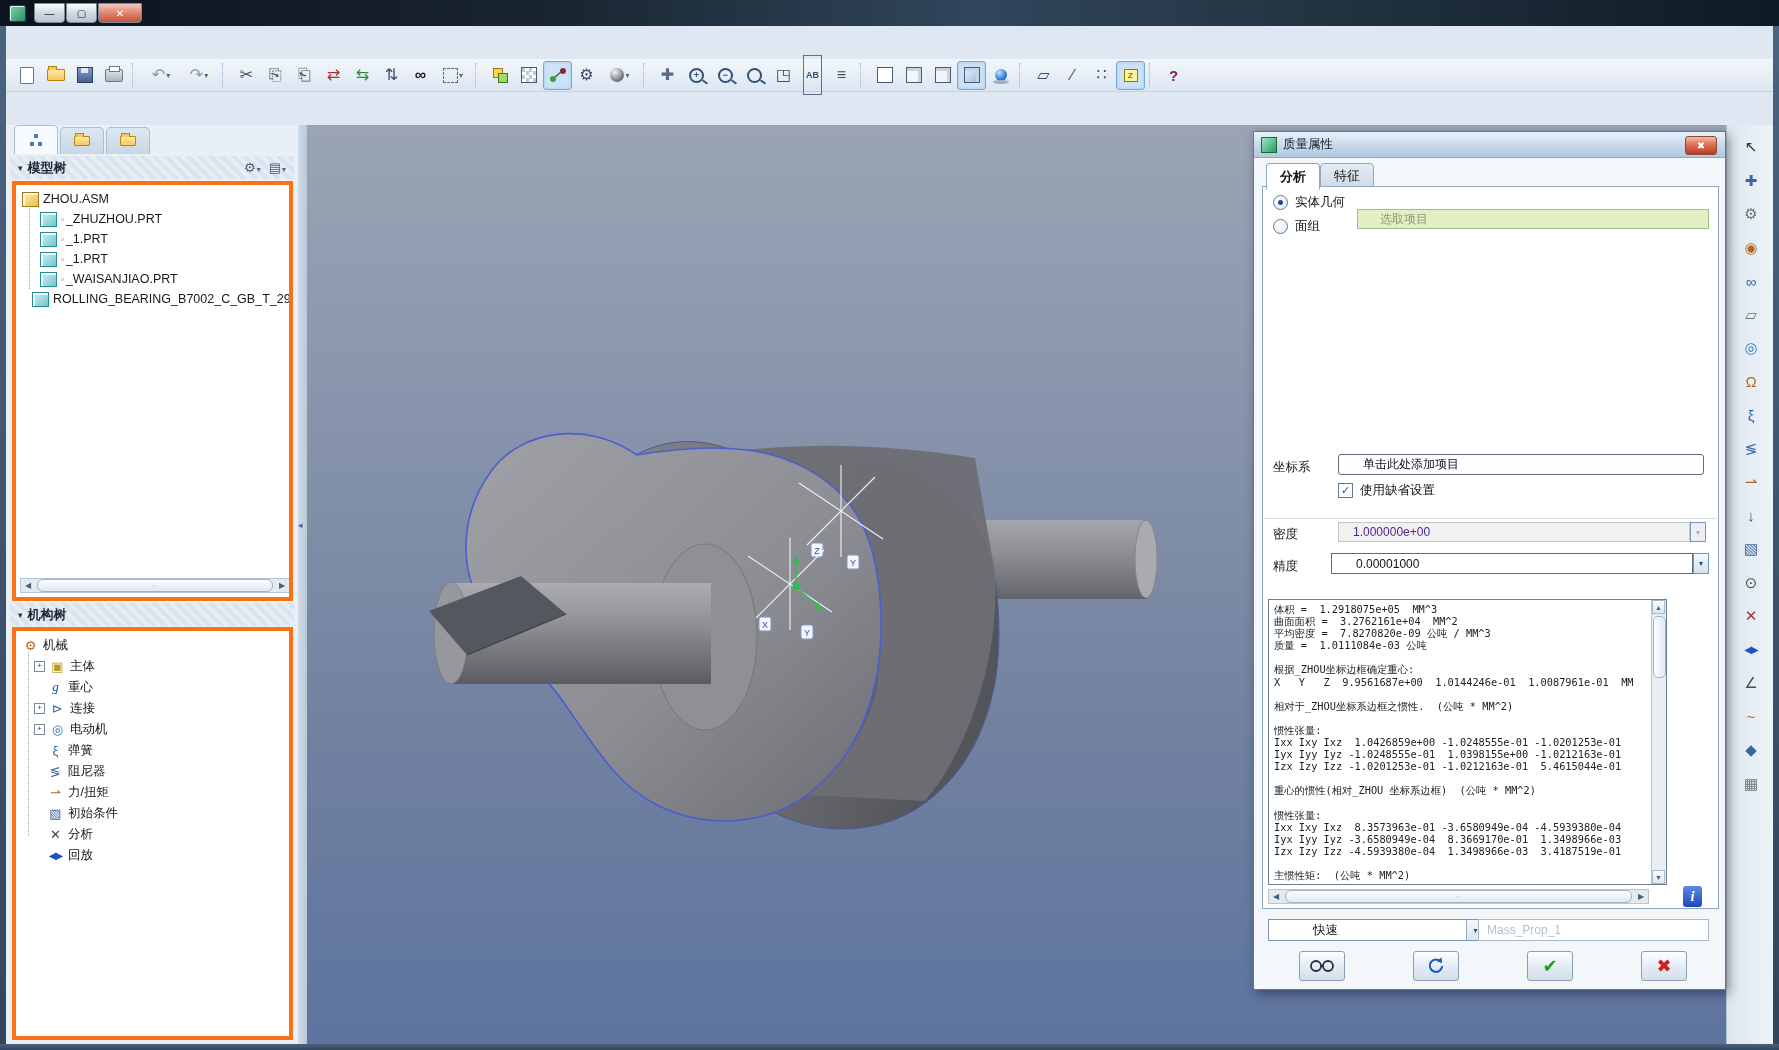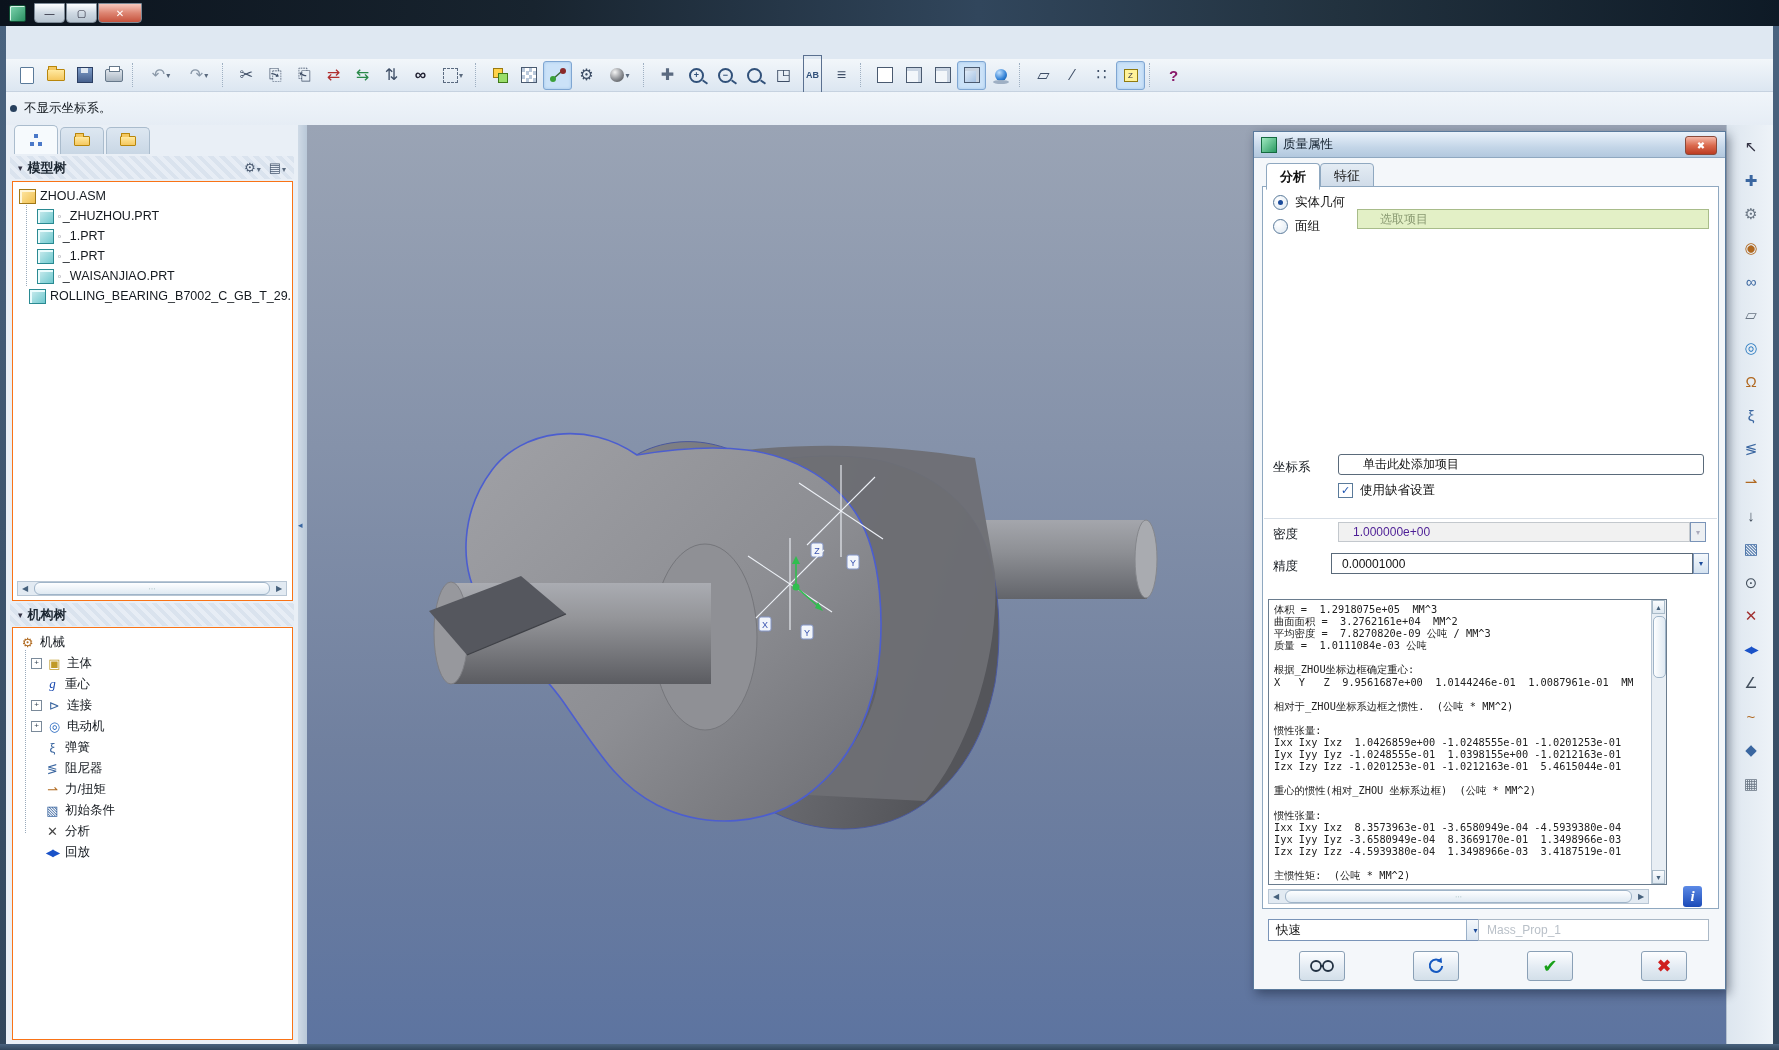--- a/index.html
+++ b/index.html
@@ -72,21 +72,21 @@
     display:flex;align-items:center;justify-content:center;font-size:8px;color:#1a4a9a;}
   
   #leftpanel{position:absolute;left:6px;top:125px;width:292px;height:919px;background:#e9eff6;}
   .ptab{position:absolute;top:2px;height:26px;width:42px;border:1px solid #aabccd;border-bottom:none;
     border-radius:5px 5px 0 0;background:linear-gradient(180deg,#dde7f1,#c9d7e5);display:flex;align-items:center;justify-content:center;}
   .ptab.active{background:#f6fafd;height:28px;top:0;}
   .phead{position:absolute;left:4px;width:284px;height:23px;display:flex;align-items:center;
     background:repeating-linear-gradient(45deg,#e7edf5,#e7edf5 4px,#dae3ee 4px,#dae3ee 8px);
     font-weight:bold;color:#1a2530;font-size:13px;}
   .phead .tri{font-size:9px;margin:0 5px 0 8px;color:#334;}
-  .treebox{position:absolute;left:6px;width:281px;background:#fff;border:1px solid #f97316;box-sizing:border-box;overflow:hidden;}
+  .treebox{position:absolute;left:6px;width:281px;background:#fff;border:4px solid #f97316;box-sizing:border-box;overflow:hidden;}
   .titem{position:absolute;display:flex;align-items:center;height:20px;white-space:nowrap;font-size:12.5px;color:#14191f;}
   .cube3{width:15px;height:13px;margin-right:4px;position:relative;flex:0 0 auto;
     background:linear-gradient(135deg,#cfeef0,#6fc8ce);border:1px solid #2a8a92;box-shadow:inset 2px 2px 0 #eafcfd;}
   .cube3.asm{background:linear-gradient(135deg,#ffe9a8,#f0c050);border-color:#a07818;box-shadow:inset 2px 2px 0 #fff6d8;}
   .featglyph{font-size:8px;color:#556;margin-right:2px;}
   .vline{position:absolute;border-left:1px dotted #9ab;}
   .expander{width:9px;height:9px;border:1px solid #7a8a9a;background:#fff;font-size:8px;line-height:7px;text-align:center;color:#345;margin-right:4px;flex:0 0 auto;}
   .mglyph{width:17px;text-align:center;margin-right:4px;font-size:13px;flex:0 0 auto;}
   .hscroll{position:absolute;height:15px;display:flex;align-items:center;background:#e2eaf2;border:1px solid #b8c6d4;box-sizing:border-box;}
   .harrow{width:14px;height:13px;display:flex;align-items:center;justify-content:center;font-size:8px;color:#46617c;}
@@ -269,32 +269,20 @@
       </div>
     <div class="tbtn pressed">
         <span class="i-csys">Z</span>
       </div>
     <div class="sep"></div>
     <div class="tbtn">
         <span style="font-size:15px;font-weight:bold;color:#8a1a6a;">?</span>
       </div>
   </div>
 
-  <div id="statusrow">
-    <div style="position:absolute;left:10px;top:8px;display:flex;align-items:center;">
-      <span style="width:7px;height:7px;border-radius:50%;background:#27405e;margin-right:7px;"></span>
-      <span style="font-size:12.5px;color:#10161c;">不显示坐标系。</span>
-    </div>
-    <div class="stopicon">✕</div>
-    <div class="personicon">♟</div>
-    <div class="combo" style="position:absolute;left:1475px;top:98px;width:292px;">
-      <span class="val">机构</span>
-      <span class="btn">▾</span>
-    </div>
-  </div>
 
   <div id="leftpanel">
     <div class="ptab active" style="left:8px;">
         <span class="mini-tree"></span>
       </div>
     <div class="ptab" style="left:54px;">
         <span class="i-folder" style="width:14px;height:8px;"></span>
       </div>
     <div class="ptab" style="left:100px;">
         <span class="i-folder" style="width:14px;height:8px;"></span>
@@ -587,21 +575,21 @@
 
     <div class="divider" style="left:10px;top:386px;width:453px;z-index:4;"></div>
 
     <div class="rowlbl" style="left:19px;top:394px;z-index:4;">密度</div>
     <div class="field disabled" style="left:84px;top:390px;width:352px;height:20px;padding-left:14px;z-index:4;">
       <span>1.000000e+00</span>
     </div>
     <div class="ddbtn" style="left:436px;top:390px;height:20px;background:#eceff2;color:#aab;z-index:4;">▾</div>
 
     <div class="rowlbl" style="left:19px;top:426px;z-index:4;">精度</div>
-    <div class="field" style="left:77px;top:421px;width:362px;height:21px;padding-left:10px;z-index:4;">
+    <div class="field" style="left:77px;top:421px;width:362px;height:21px;padding-left:24px;z-index:4;">
       <span>0.00001000</span>
     </div>
     <div class="ddbtn" style="left:439px;top:421px;height:21px;z-index:4;">▾</div>
 
     <div id="results" style="z-index:4;">
       <pre>体积 =  1.2918075e+05  MM^3
 曲面面积 =  3.2762161e+04  MM^2
 平均密度 =  7.8270820e-09 公吨 / MM^3
 质量 =  1.0111084e-03 公吨
 
@@ -630,21 +618,21 @@
       </div>
     </div>
 
     <div class="hscroll" style="left:14px;top:757px;width:381px;z-index:4;">
       <span class="harrow">◀</span>
       <span class="hthumb">⋯</span>
       <span class="harrow">▶</span>
     </div>
     <div class="infobtn" style="z-index:4;">i</div>
 
-    <div class="combo" style="position:absolute;left:14px;top:787px;width:217px;z-index:4;">
+    <div class="combo" style="position:absolute;left:14px;top:787px;width:217px;z-index:4;padding-left:37px;">
       <span class="val">快速</span>
       <span class="btn">▾</span>
     </div>
     <div class="field" style="left:224px;top:787px;width:231px;height:22px;padding-left:8px;border-color:#aab8c6;color:#b9c0c8;z-index:4;">
       <span>Mass_Prop_1</span>
     </div>
 
     <div class="dlgbtn" style="left:45px;top:819px;z-index:4;">
       <svg width="26" height="14">
         <circle cx="7" cy="7" r="5" fill="none" stroke="#223142" stroke-width="1.8"></circle>

